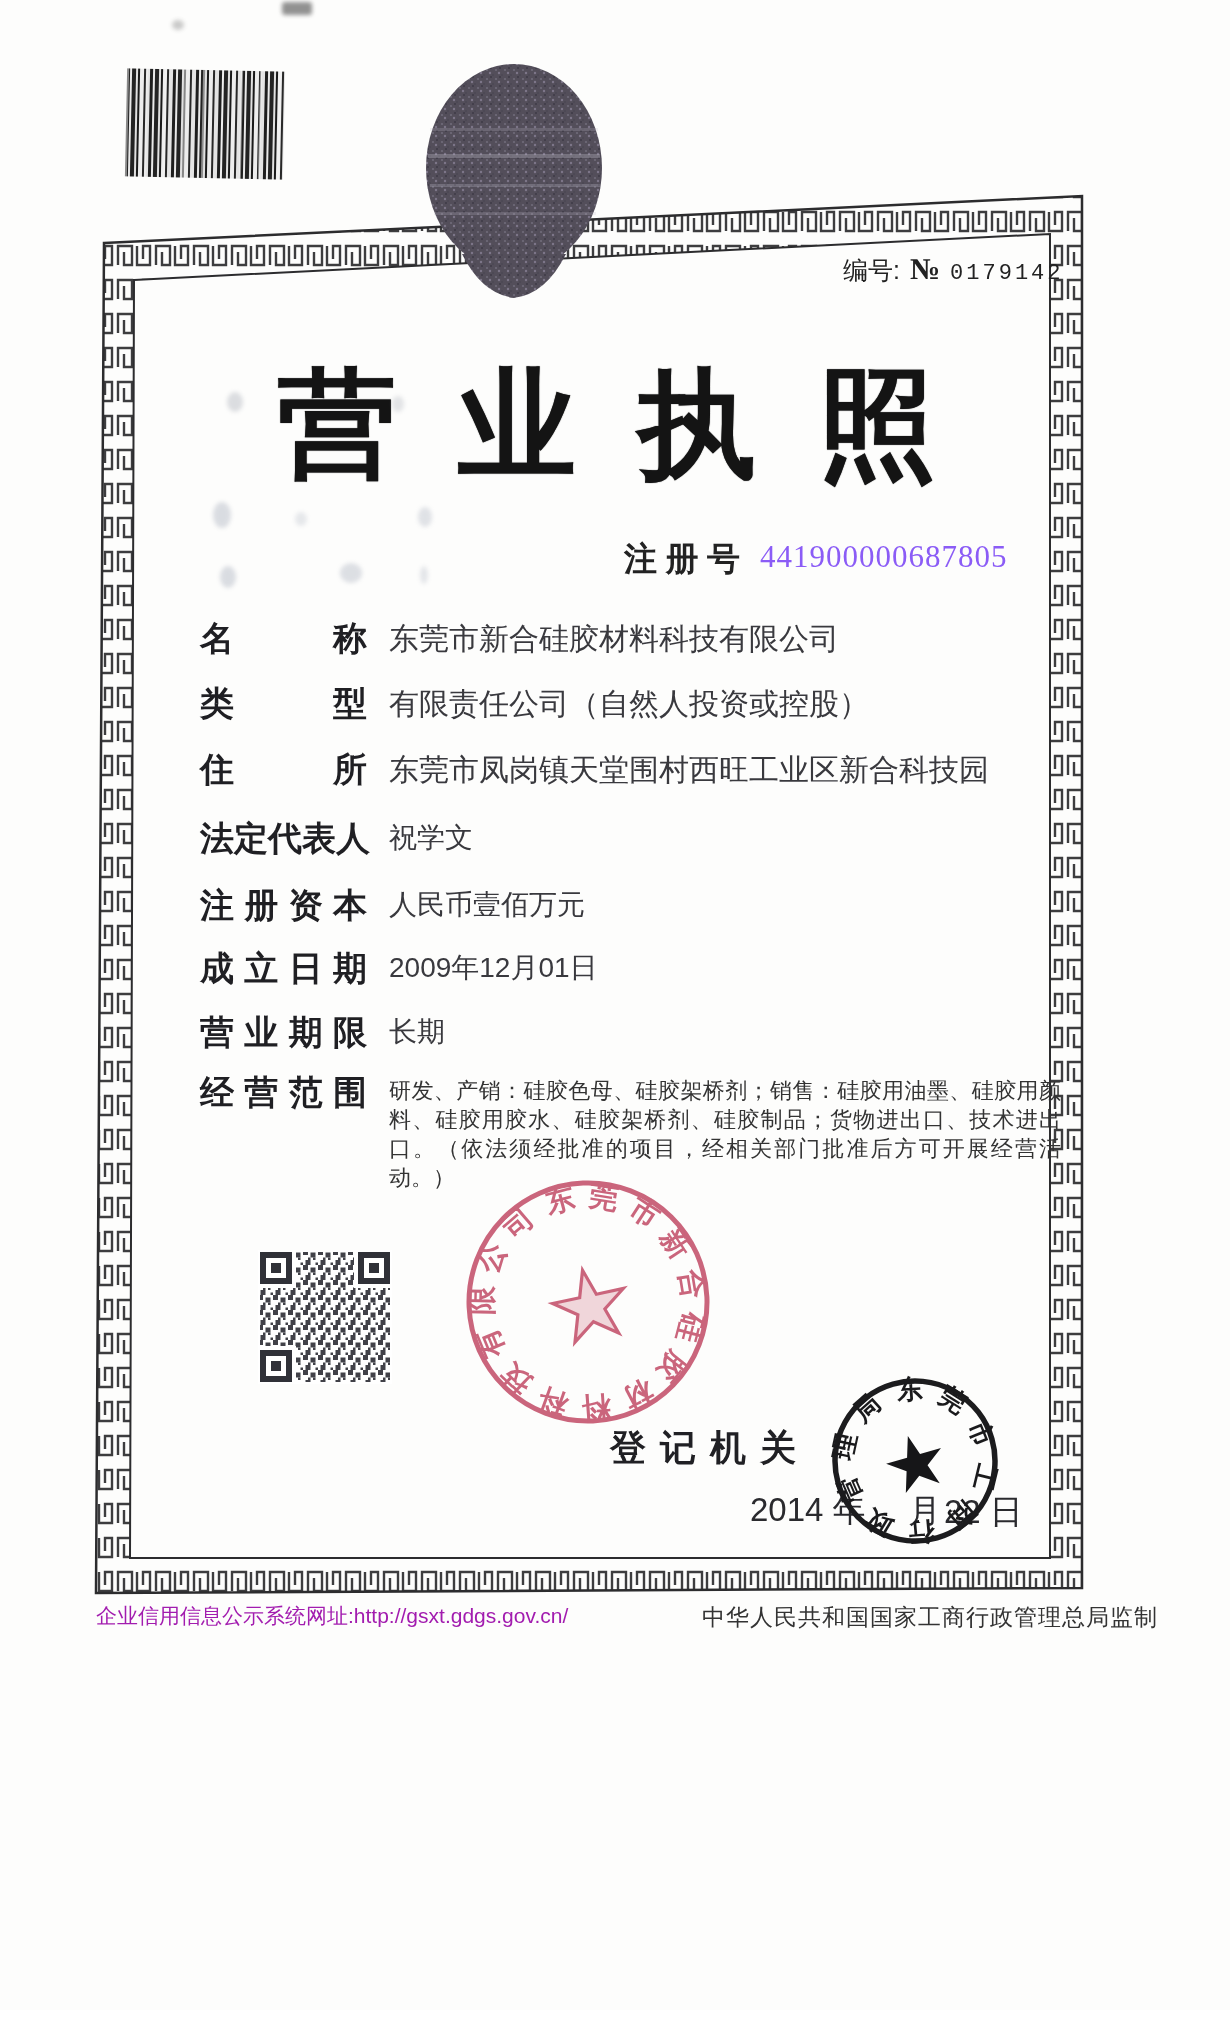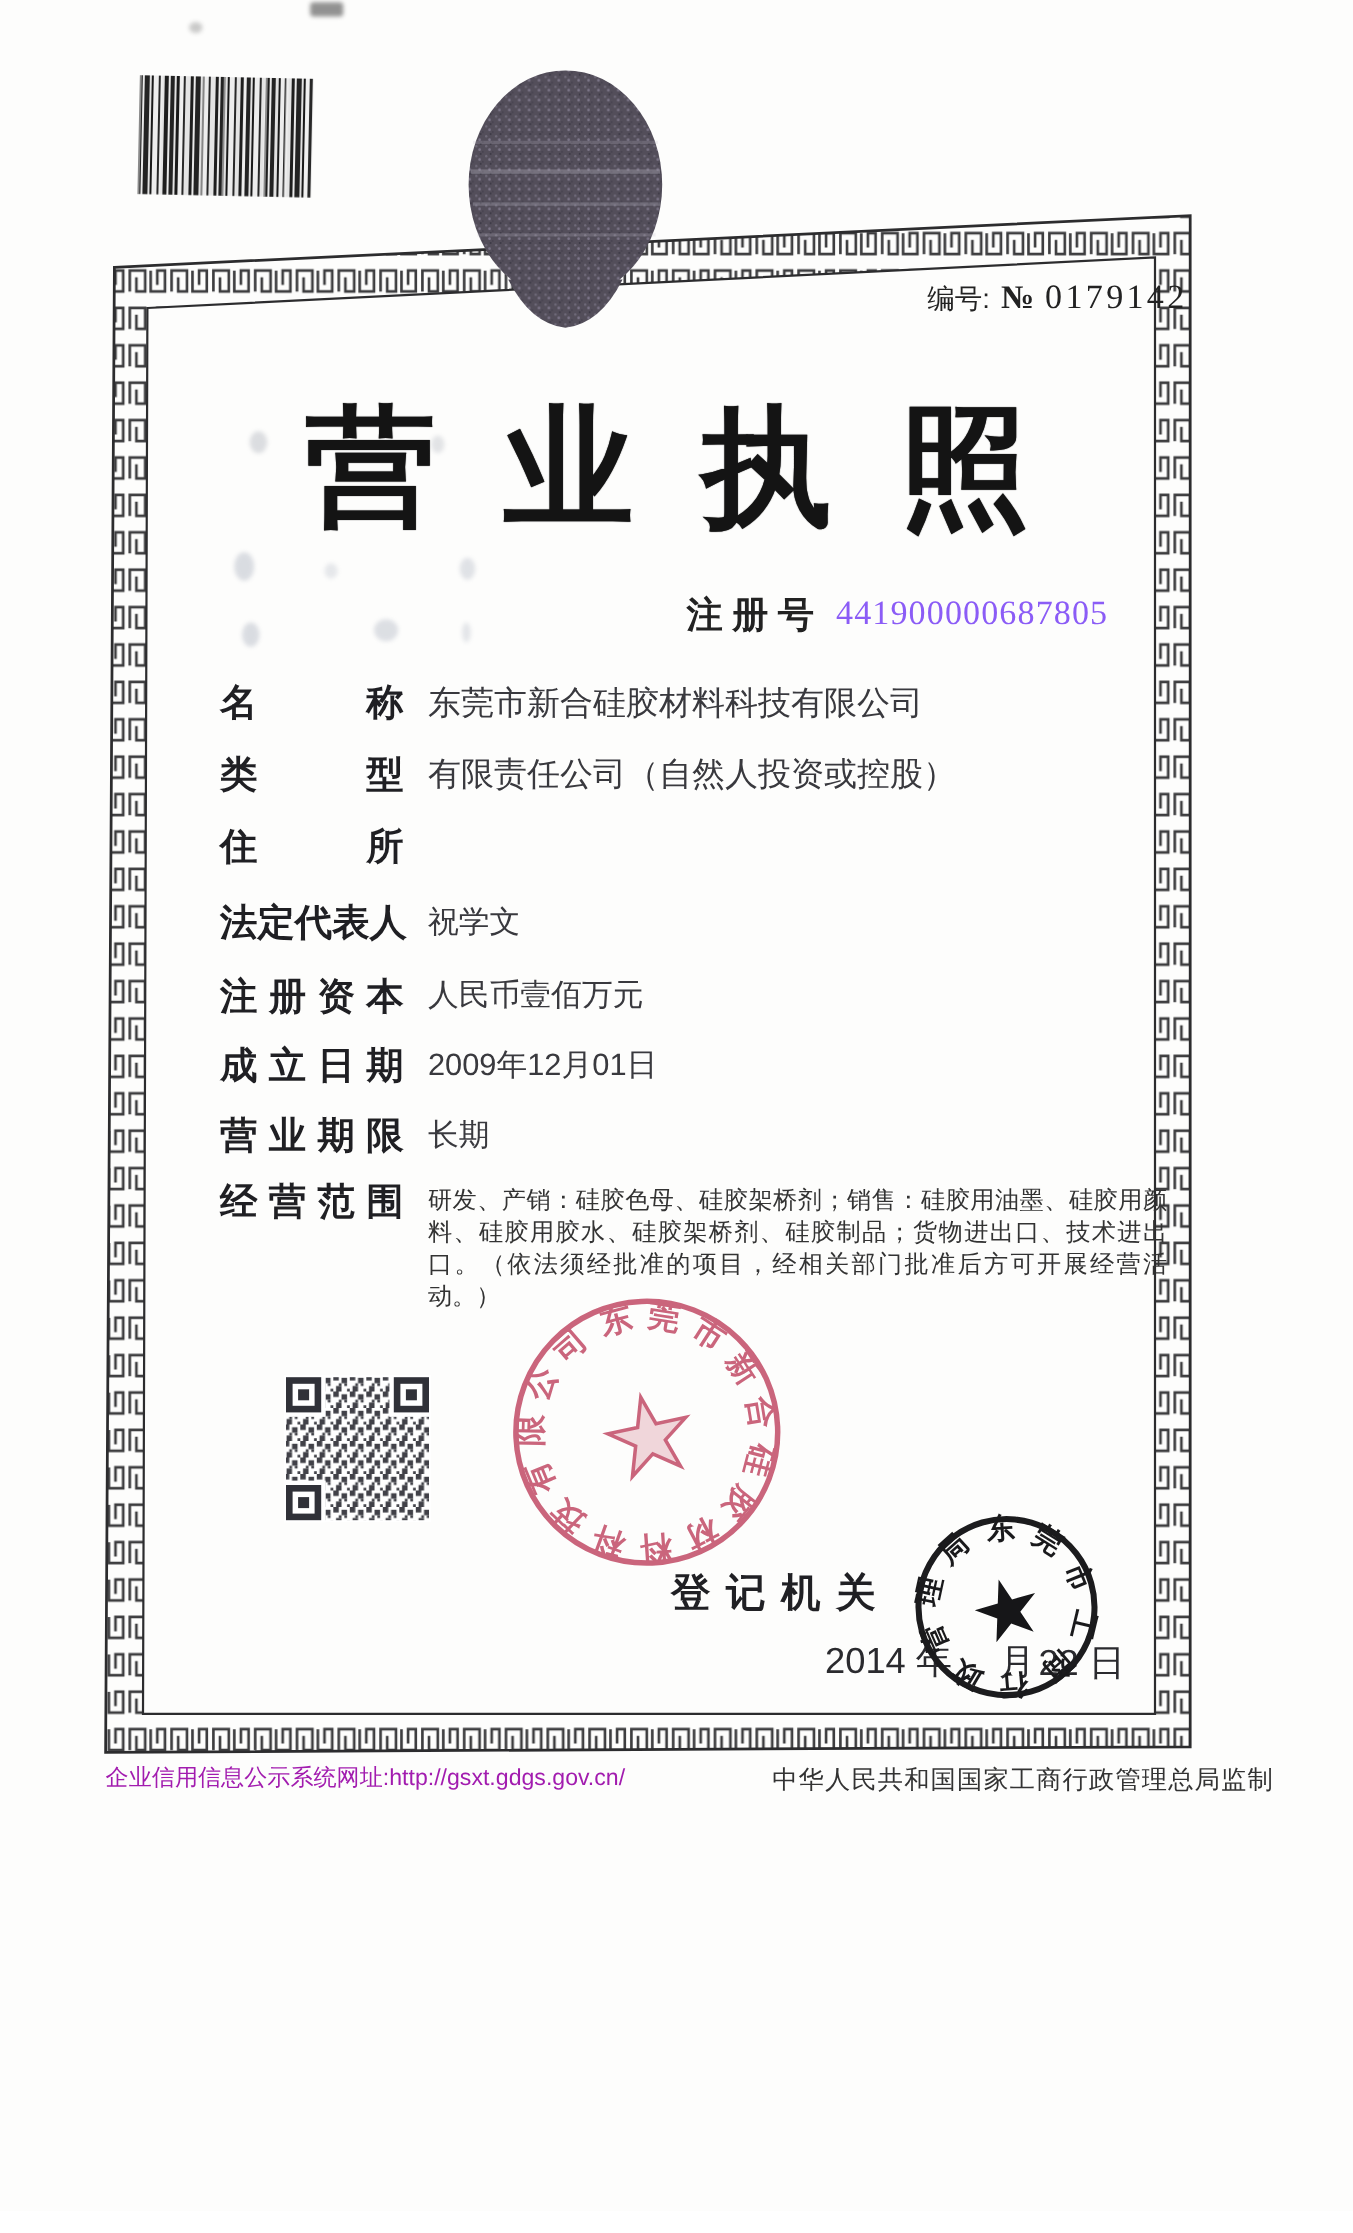--- a/index.html
+++ b/index.html
@@ -9,21 +9,21 @@
   
   .barcode{left:126px;top:70px;width:158px;height:108px;transform:rotate(1.2deg);
      background:
        repeating-linear-gradient(90deg, rgba(255,255,255,.5) 0 2px, rgba(255,255,255,0) 2px 19px),
        repeating-linear-gradient(90deg,#161616 0 3px,#f2f2f2 3px 5px,#1b1b1b 5px 9px,#e9e9e9 9px 11px,#101010 11px 13px,#f7f7f7 13px 17px,#202020 17px 19px,#ededed 19px 23px);
      filter:blur(.45px) contrast(.92);}
   .smudge{border-radius:50%;filter:blur(2px);}
   
   .serial{left:843px;top:252px;display:flex;align-items:baseline;gap:10px;font-size:25px;color:#222;}
   .serial .nosign{font-family:"Liberation Serif",serif;font-weight:700;font-size:30px;}
-  .serial .num{font-family:Liberation Serif, serif;font-size:31px;letter-spacing:3px;}
+  .serial .num{font-family:Liberation Mono, monospace;font-size:22px;letter-spacing:3px;}
   .title{left:278px;top:346px;width:658px;font-size:118px;font-weight:900;color:#1e1e1e;
          filter:contrast(1.1);text-shadow:0 0 1px #2a2a2a;}
   [data-justify]{display:flex;justify-content:space-between;}
   
   .regno{left:0;top:537px;width:100%;height:44px;}
   .regno .lbl{left:624px;top:0;width:116px;font-size:33px;font-weight:600;color:#222;}
   .regno .val{left:760px;top:2px;font-family:"Liberation Serif",serif;font-size:31px;letter-spacing:1px;color:#8b5cf6;}
   
   .row{position:absolute;left:200px;width:880px;display:flex;align-items:flex-start;}
   .row-label{width:167px;flex:0 0 167px;font-size:34px;font-weight:600;color:#1f1f23;
@@ -109,20 +109,21 @@
         <span>类</span>
         <span>型</span>
       </div>
     <div class="row-value">有限责任公司（自然人投资或控股）</div>
   </div>
   <div class="row" style="top:747px">
     <div class="row-label" data-justify="">
         <span>住</span>
         <span>所</span>
       </div>
+    <div class="row-value">东莞市凤岗镇天堂围村西旺工业区新合科技园</div>
   </div>
   <div class="row" style="top:816px">
     <div class="row-label" data-justify="">
         <span>法</span>
         <span>定</span>
         <span>代</span>
         <span>表</span>
         <span>人</span>
       </div>
     <div class="row-value" style="font-size:28px">祝学文</div>

